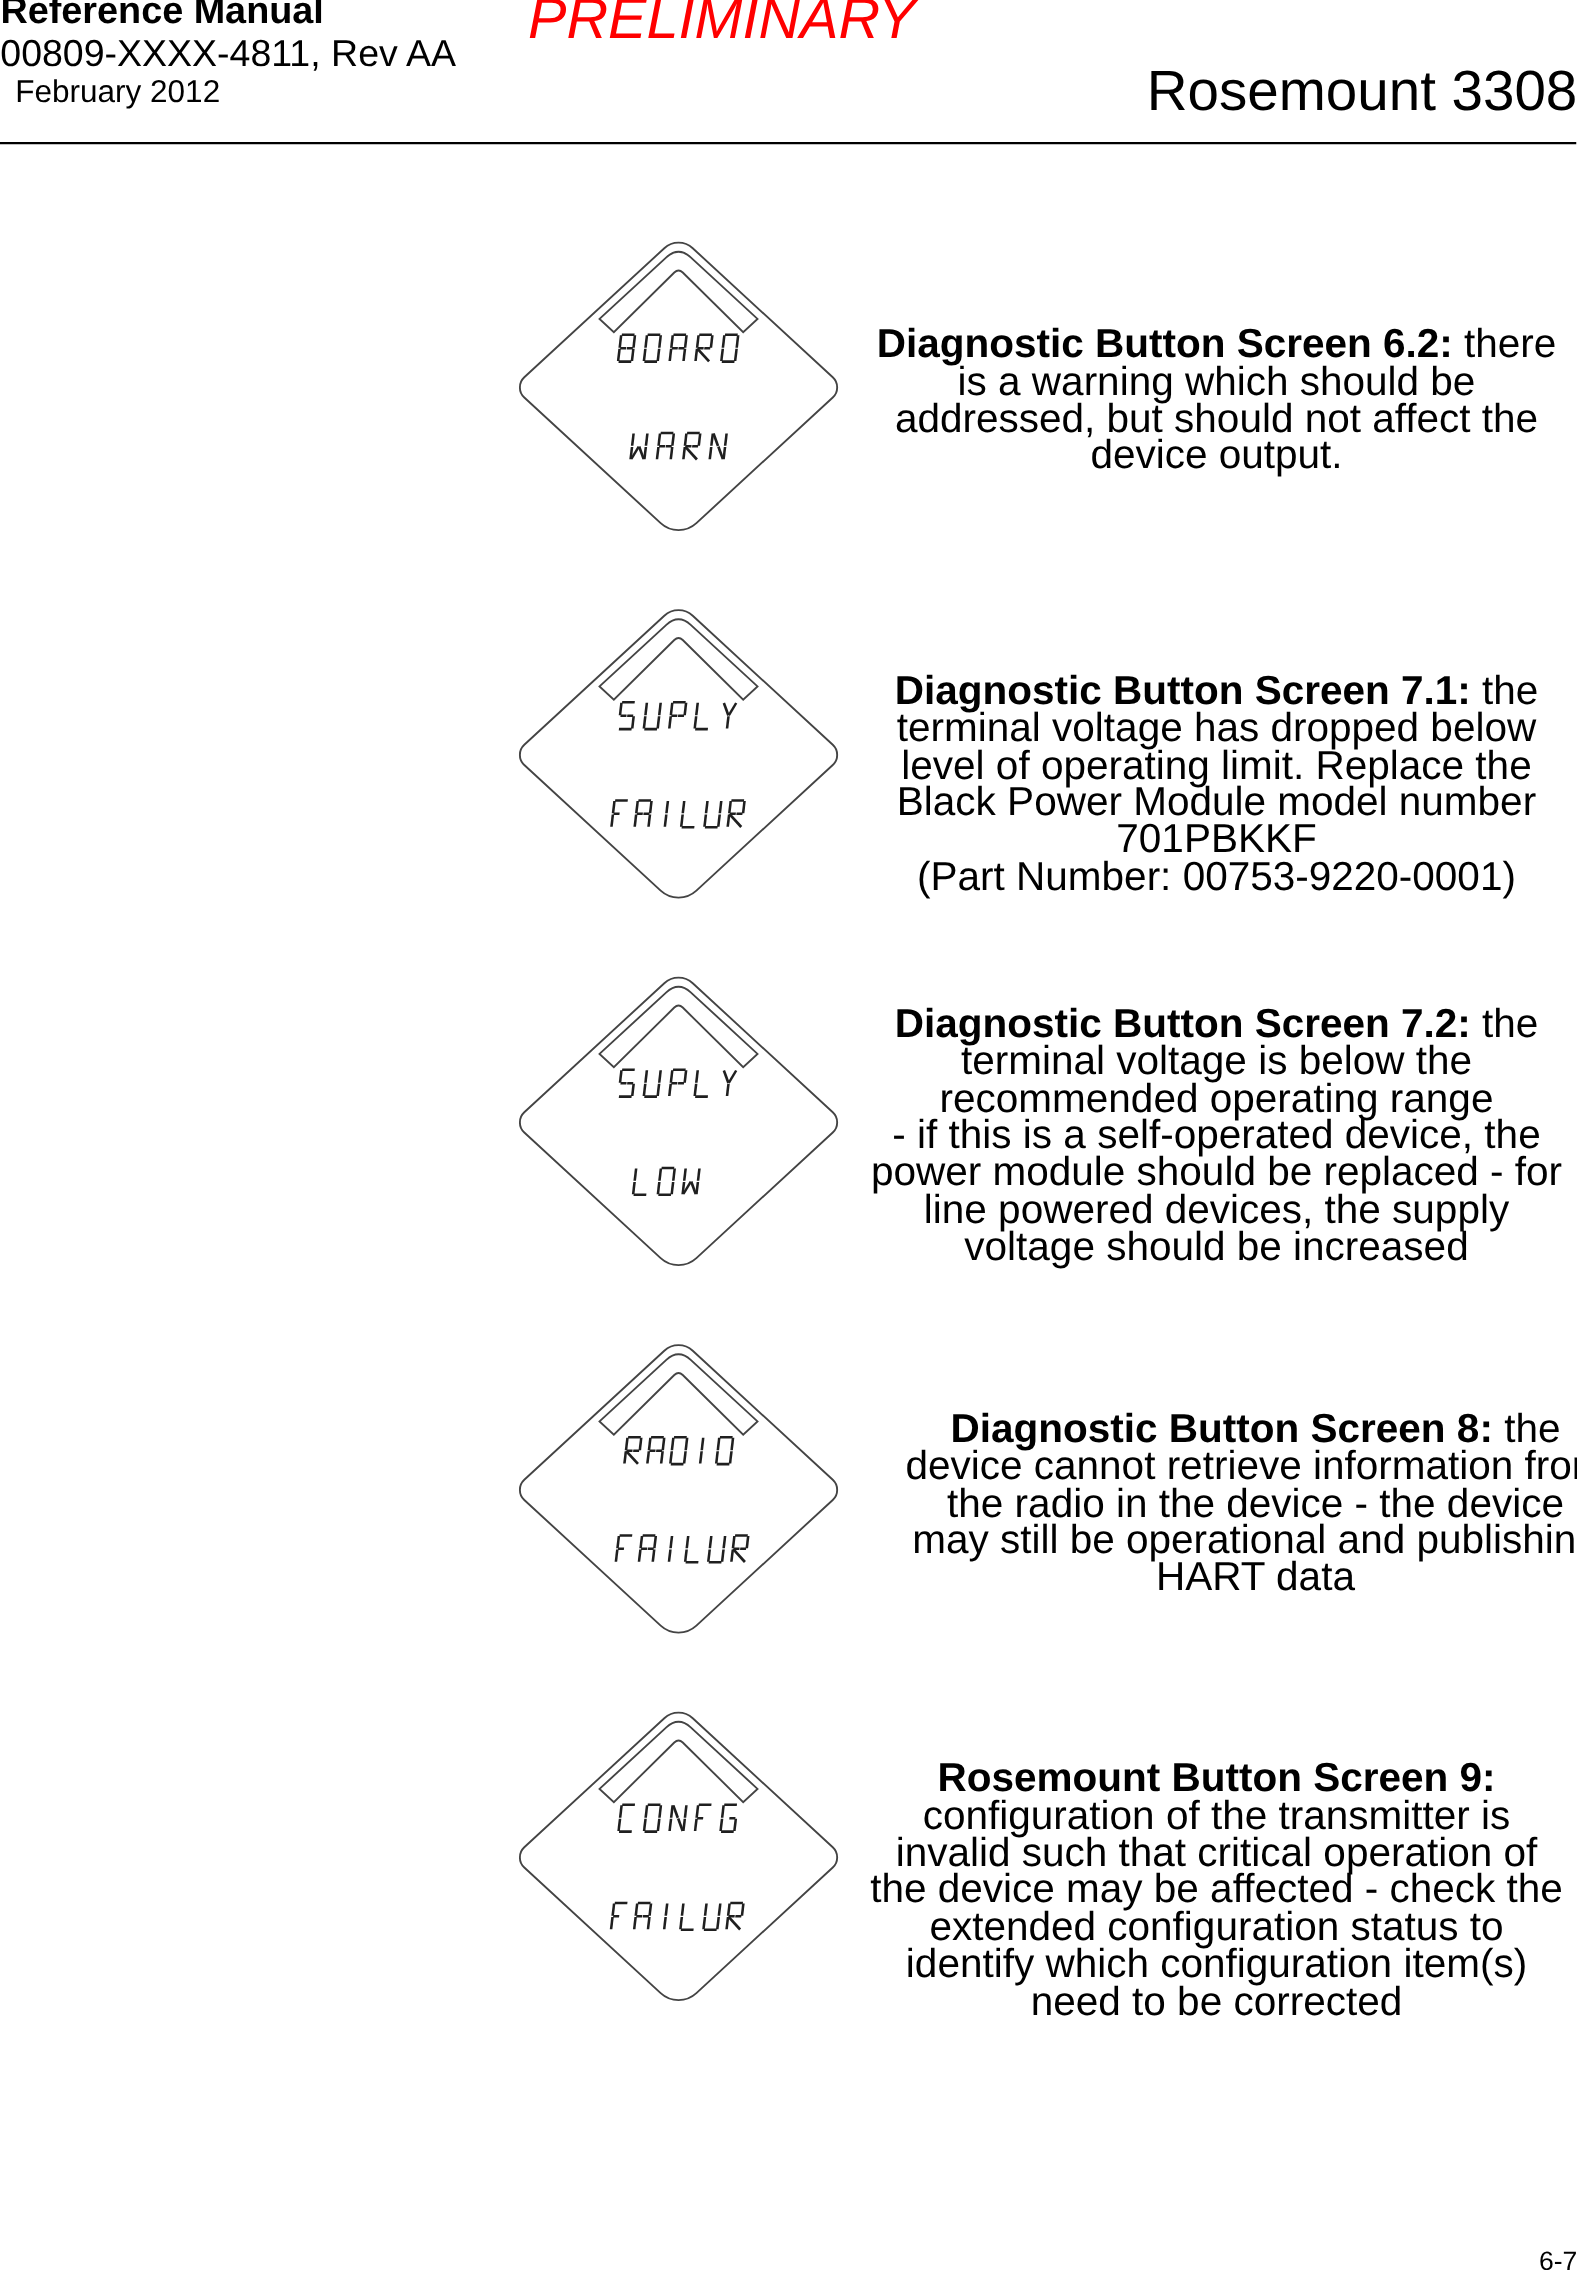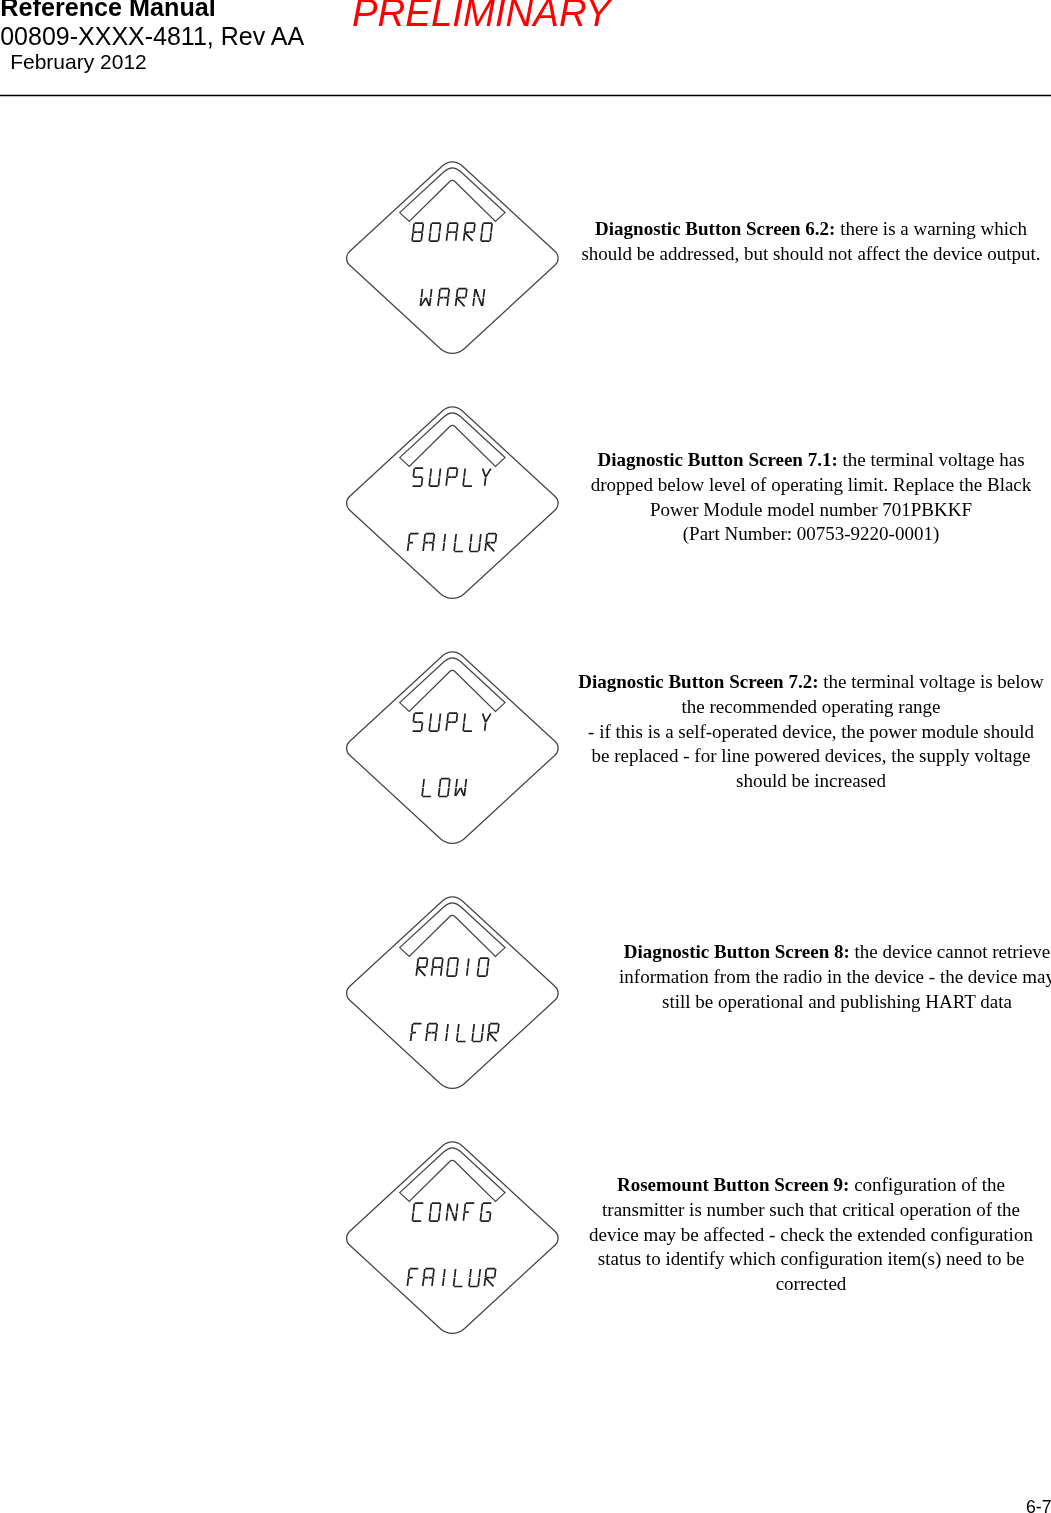--- a/index.html
+++ b/index.html
@@ -12,35 +12,36 @@
   .hdr-title{position:absolute;left:0.3px;top:-7px;font-size:25.2px;font-weight:bold;line-height:28px;white-space:nowrap;}
   .hdr-doc  {position:absolute;left:0.2px;top:24px;font-size:25px;line-height:24px;white-space:nowrap;}
   .hdr-date {position:absolute;left:0.2px;top:49.5px;font-size:21px;line-height:24px;white-space:nowrap;margin-left:10px;}
   .preliminary{position:absolute;left:352px;top:-9px;font-size:38.4px;font-style:italic;color:#ff0000;line-height:43px;white-space:nowrap;}
   .hdr-product{position:absolute;left:764.5px;top:39px;font-size:37.7px;line-height:43px;white-space:nowrap;}
   .hdr-rule{position:absolute;left:0px;top:90px;width:1051px;height:12px;}
 
   
   .lcd-wrap{position:absolute;left:344px;}
   .lcd-svg{display:block;}
-  .desc{position:absolute;left:577px;font-size:19px;line-height:24.8px;width:468px;white-space:pre-wrap;font-family:Liberation Serif, serif;}
+  .desc{position:absolute;left:577px;font-size:27px;line-height:24.8px;width:468px;white-space:pre-wrap;}
   .desc .lbl{font-weight:bold;}
 
   
   .pgnum{position:absolute;left:1026px;top:1497px;font-size:17.7px;line-height:20px;white-space:nowrap;}
 </style>
 </head>
 <body>
 
 <div class="page">
 
   <div class="hdr-title">Reference Manual</div>
   <div class="hdr-doc">00809-XXXX-4811, Rev AA</div>
   <div class="hdr-date">February 2012</div>
   <div class="preliminary">PRELIMINARY</div>
+  <div class="hdr-product">Rosemount 3308</div>
   <svg class="hdr-rule" width="1051" height="12" viewBox="0 0 1051 12">
       <line x1="0" y1="5.4" x2="1051" y2="5.4" stroke="#000000" stroke-width="1.45"></line>
     </svg>
 
   <div id="rows">
       <div class="lcd-wrap" style="top: 155px;">
         <svg width="222" height="202" viewBox="0 0 222 202" class="lcd-svg">
           <path d="M98.87,10.49 A13.99,13.99 0 0 1 117.83,10.49 L211.17,96.54 A9.13,9.13 0 0 1 211.17,109.96 L120.26,193.77 A17.57,17.57 0 0 1 96.44,193.77 L5.53,109.96 A9.13,9.13 0 0 1 5.53,96.54 Z" fill="none" stroke="#444444" stroke-width="1.25"></path>
           <path d="M55.69,57.60 L100.21,16.55 Q108.35,9.05 116.49,16.55 L161.01,57.60 L151.46,66.41 L111.17,26.70 Q108.35,24.10 105.53,26.70 L65.24,66.41 Z" fill="none" stroke="#444444" stroke-width="1.25"></path>
           <g transform="translate(70.15,68.20) skewX(-6.7)">
@@ -427,17 +428,17 @@
             <line x1="0.38" y1="0" x2="8.819999999999999" y2="0" stroke="#1f1f1f" stroke-width="1.7" stroke-linecap="butt"></line>
             <line x1="9.2" y1="0.38" x2="9.2" y2="8.569999999999999" stroke="#1f1f1f" stroke-width="1.7" stroke-linecap="butt"></line>
             <line x1="0" y1="9.33" x2="0" y2="17.52" stroke="#1f1f1f" stroke-width="1.7" stroke-linecap="butt"></line>
             <line x1="0" y1="0.38" x2="0" y2="8.569999999999999" stroke="#1f1f1f" stroke-width="1.7" stroke-linecap="butt"></line>
             <line x1="0.38" y1="8.95" x2="4.372" y2="8.95" stroke="#1f1f1f" stroke-width="1.7" stroke-linecap="butt"></line>
             <line x1="4.827999999999999" y1="8.95" x2="8.819999999999999" y2="8.95" stroke="#1f1f1f" stroke-width="1.7" stroke-linecap="butt"></line>
             <line x1="0.22799999999999998" y1="9.158999999999999" x2="9.048" y2="17.747999999999998" stroke="#1f1f1f" stroke-width="1.7" stroke-linecap="butt"></line>
           </g>
         </svg>
       </div>
-      <div class="desc" style="top: 1173px;"><span class="lbl">Rosemount Button Screen 9:</span><span> configuration of the transmitter is number such that critical operation of the device may be affected - check the extended configuration status to identify which configuration item(s) need to be corrected</span></div>
+      <div class="desc" style="top: 1173px;"><span class="lbl">Rosemount Button Screen 9:</span><span> configuration of the transmitter is invalid such that critical operation of the device may be affected - check the extended configuration status to identify which configuration item(s) need to be corrected</span></div>
     </div>
 
   <div class="pgnum">6-7</div>
 </div>
 
 </body></html>

